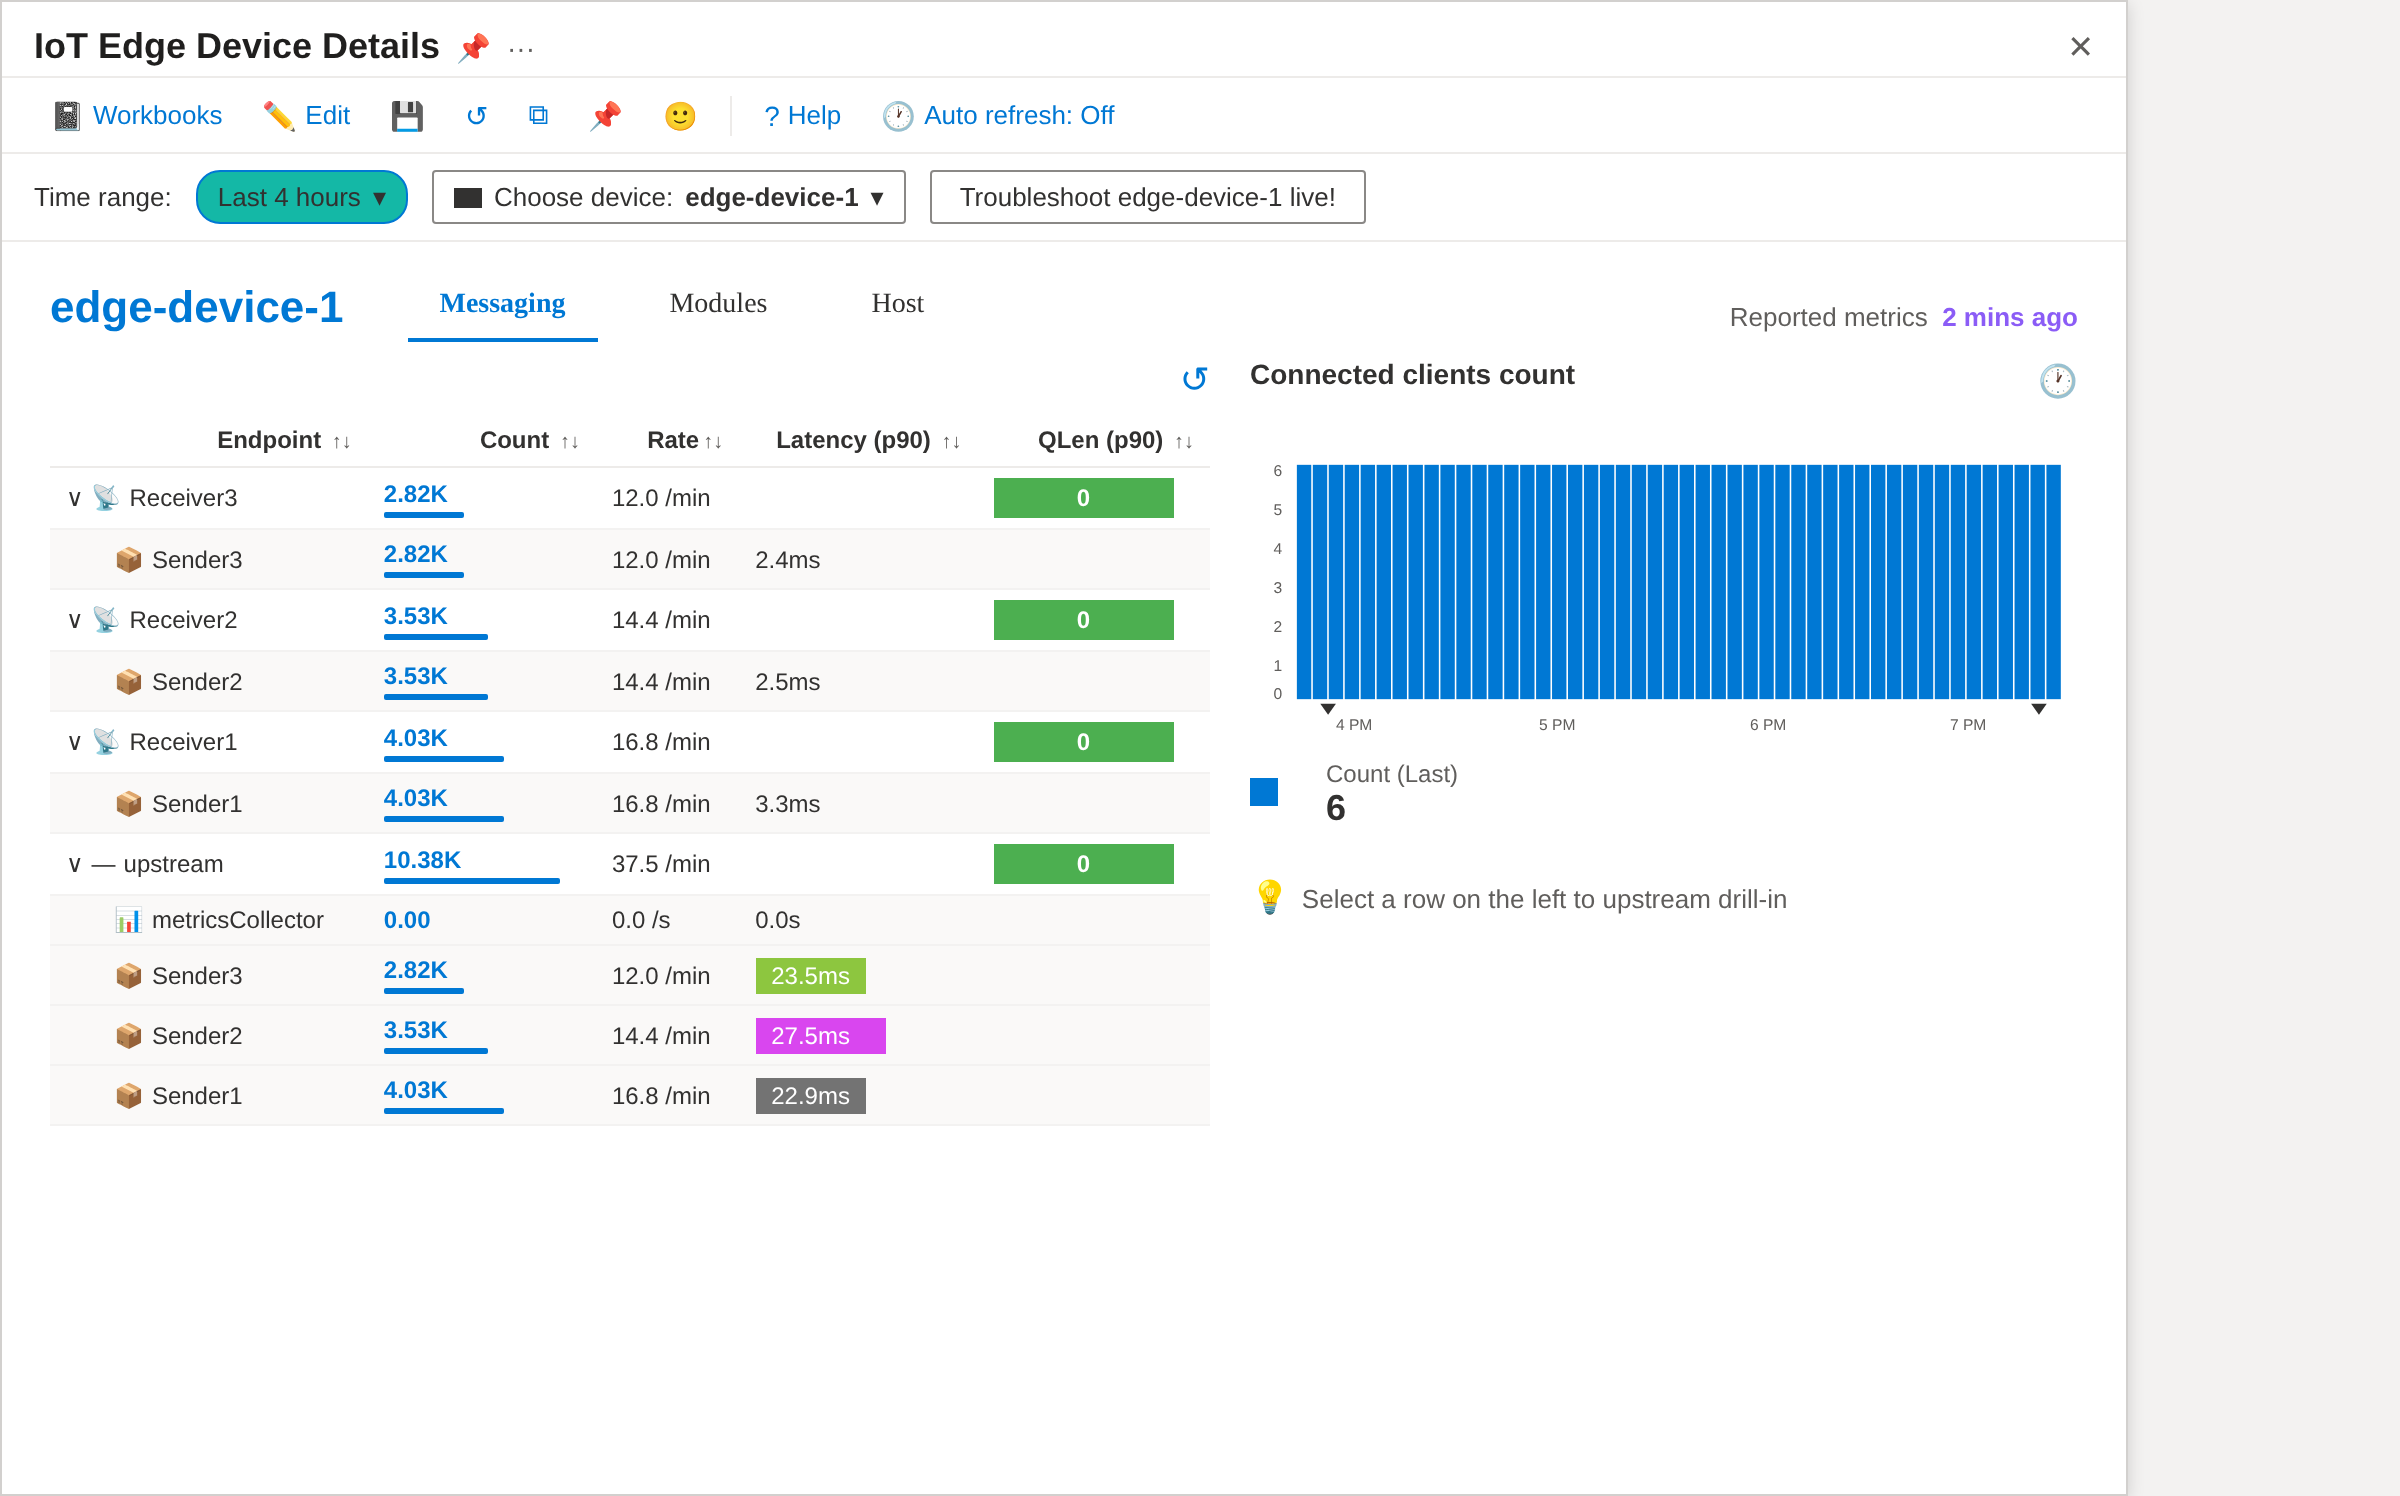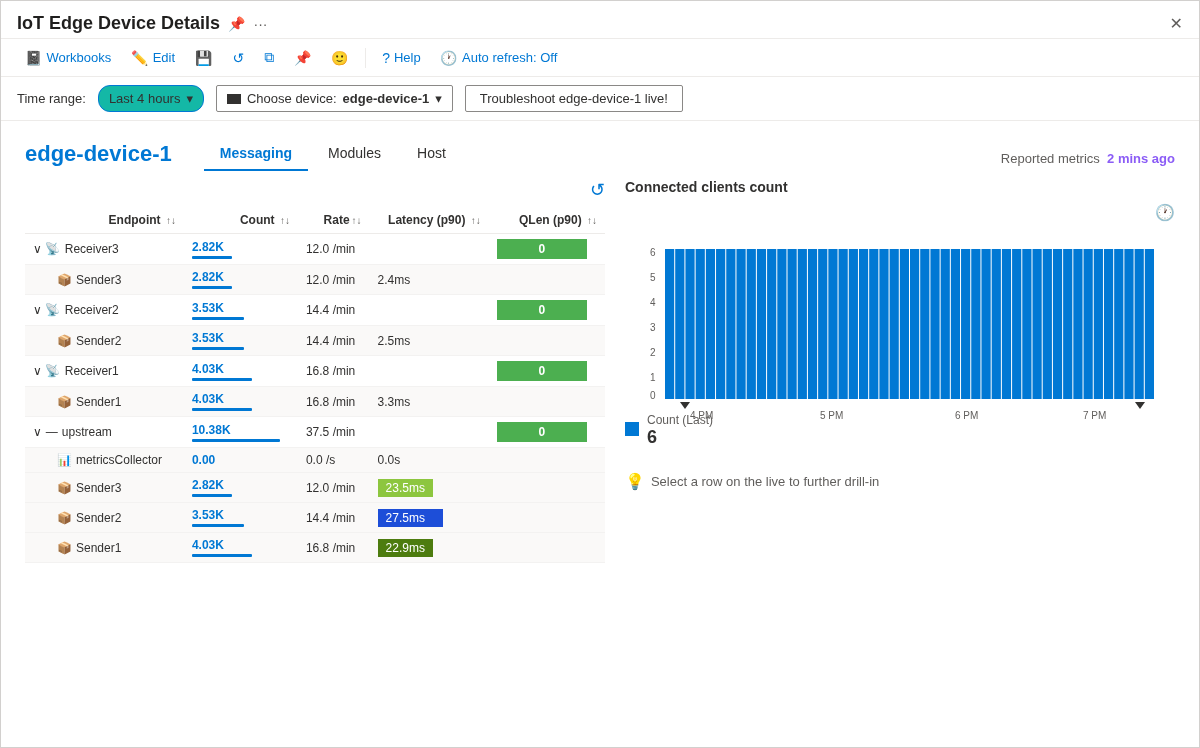--- a/index.html
+++ b/index.html
@@ -1,19 +1,19 @@
 <!DOCTYPE html>
 <html><head>
   <meta charset="utf-8">
   <style>
     * { box-sizing: border-box; margin: 0; padding: 0; }
     body { font-family: 'Segoe UI', Arial, sans-serif; font-size: 13px; background: #f3f2f1; color: #323130; }
 
     .window {
-      width: 1200px;
+      width: 1064px;
       min-height: 748px;
       background: #fff;
       border: 1px solid #d2d0ce;
       box-shadow: 0 2px 8px rgba(0,0,0,0.15);
       display: flex;
       flex-direction: column;
     }
 
     
     .title-bar {
@@ -157,21 +157,22 @@
     .device-name {
       font-size: 22px;
       font-weight: 700;
       color: #0078d4;
       margin-right: 32px;
     }
 
     
     .nav-tabs {
       display: flex;
-      gap: 0;
+      gap: 16px;
+      font-family: Liberation Serif, serif;
     }
     .nav-tab {
       padding: 8px 16px;
       font-size: 14px;
       color: #323130;
       cursor: pointer;
       border-bottom: 2px solid transparent;
       margin-right: 4px;
     }
     .nav-tab.active {
@@ -298,21 +299,21 @@
       font-size: 14px;
       font-weight: 600;
       color: #323130;
       margin-bottom: 8px;
     }
 
     .chart-legend {
       margin-top: 8px;
       display: flex;
       align-items: center;
-      gap: 8px;
+      gap: 24px;
     }
     .legend-color {
       width: 14px;
       height: 14px;
       background: #0078d4;
       display: inline-block;
     }
     .legend-label {
       font-size: 12px;
       color: #605e5c;
@@ -616,48 +617,48 @@
                   <span>📦</span>
                   <span>Sender2</span>
                 </div>
               </td>
               <td>
                 <span class="count-value">3.53K</span>
                 <div class="count-bar" style="width:52px;"></div>
               </td>
               <td>14.4 /min</td>
               <td>
-                <span style="display:inline-block;background:#1d4ed8;color:#fff;padding:2px 8px;font-size:12px;min-width:65px;">27.5ms</span>
+                <span style="display:inline-block;background:#d946ef;color:#fff;padding:2px 8px;font-size:12px;min-width:65px;">27.5ms</span>
               </td>
               <td></td>
             </tr>
 
             <tr class="row-sender">
               <td>
                 <div class="endpoint-cell" style="padding-left:24px;">
                   <span>📦</span>
                   <span>Sender1</span>
                 </div>
               </td>
               <td>
                 <span class="count-value">4.03K</span>
                 <div class="count-bar" style="width:60px;"></div>
               </td>
               <td>16.8 /min</td>
               <td>
-                <span style="display:inline-block;background:#4d7c0f;color:#fff;padding:2px 8px;font-size:12px;min-width:50px;">22.9ms</span>
+                <span style="display:inline-block;background:#737373;color:#fff;padding:2px 8px;font-size:12px;min-width:50px;">22.9ms</span>
               </td>
               <td></td>
             </tr>
           </tbody>
         </table>
       </div>
 
       <div class="chart-area">
-        <div style="display:flex;align-items:flex-start;margin-bottom:22px;flex-direction:column;">
+        <div style="display:flex;align-items:center;margin-bottom:8px;">
           <span class="chart-title">Connected clients count</span>
           <span style="margin-left:auto;color:#605e5c;cursor:pointer;font-size:16px;">🕐</span>
         </div>
 
         <svg viewBox="0 0 530 160" style="width:100%;height:160px;overflow:visible;">
 
           <text x="15" y="12" font-size="10" fill="#605e5c">6</text>
           <text x="15" y="37" font-size="10" fill="#605e5c">5</text>
           <text x="15" y="62" font-size="10" fill="#605e5c">4</text>
           <text x="15" y="87" font-size="10" fill="#605e5c">3</text>
@@ -730,18 +731,18 @@
             <span class="legend-color"></span>
           </div>
           <div>
             <span class="legend-label">Count (Last)</span>
             <span class="legend-value">6</span>
           </div>
         </div>
 
         <div class="drill-hint">
           <span class="bulb-icon">💡</span>
-          <span>Select a row on the live to further drill-in</span>
+          <span>Select a row on the left to upstream drill-in</span>
         </div>
       </div>
     </div>
   </div>
 </div>
 
 </body></html>

